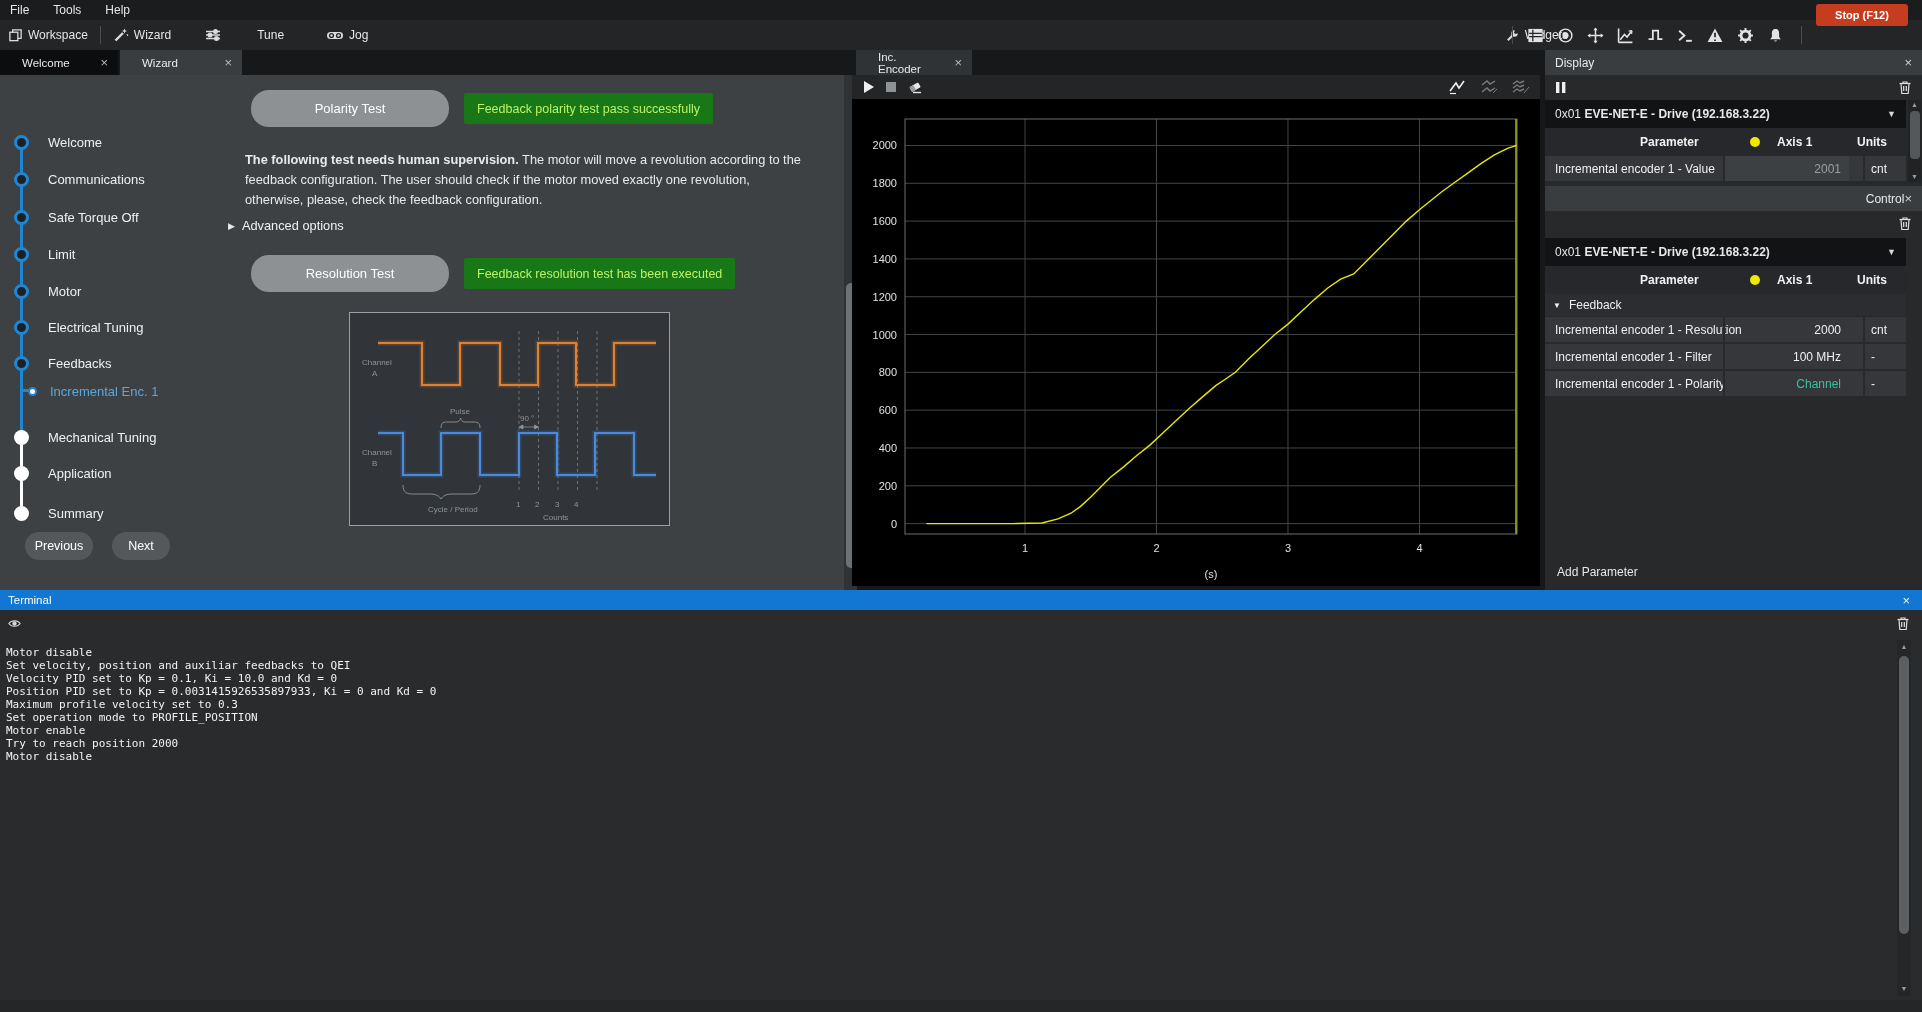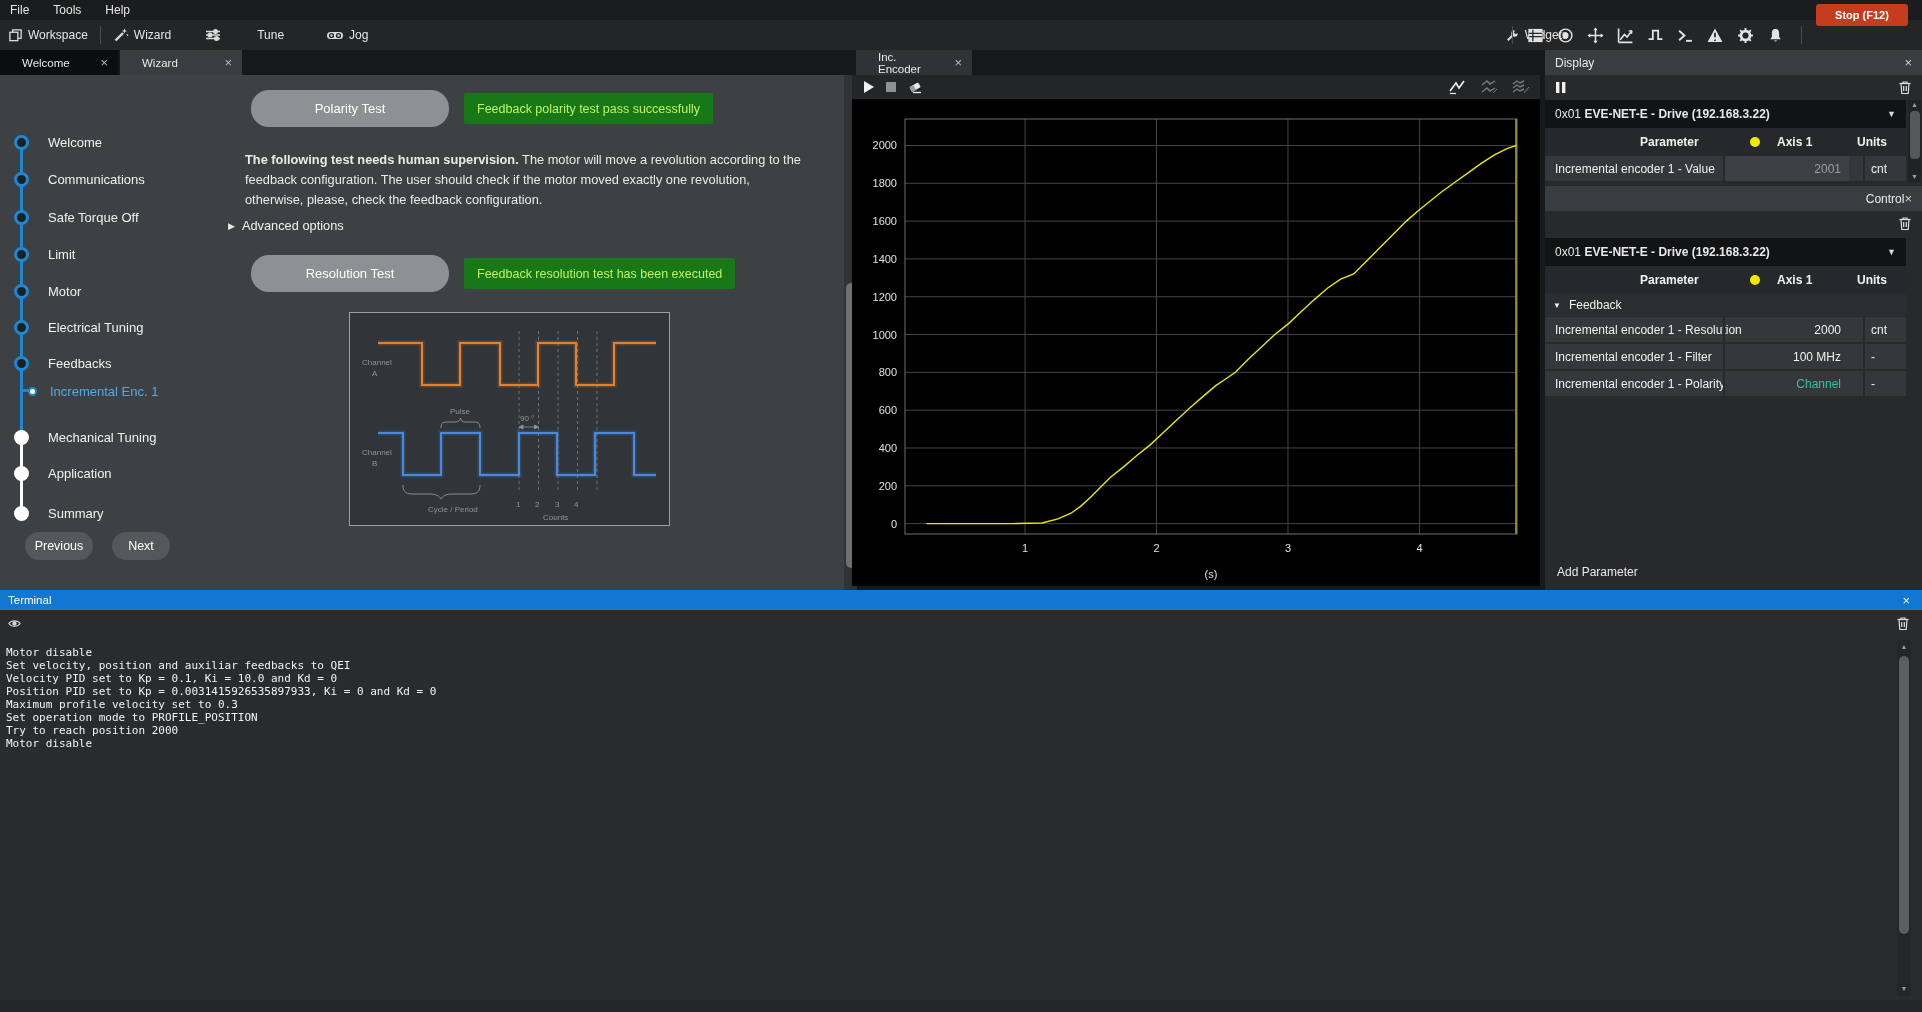--- a/index.html
+++ b/index.html
@@ -508,20 +508,21 @@
         <path d="M5.7 6 v5 M8.3 6 v5"></path>
       </svg>
   </div>
   <div id="terminal-body" class="abs">
     <div>Motor disable</div>
     <div>Set velocity, position and auxiliar feedbacks to QEI</div>
     <div>Velocity PID set to Kp = 0.1, Ki = 10.0 and Kd = 0</div>
     <div>Position PID set to Kp = 0.0031415926535897933, Ki = 0 and Kd = 0</div>
     <div>Maximum profile velocity set to 0.3</div>
     <div>Set operation mode to PROFILE_POSITION</div>
+    <div>Motor enable</div>
     <div>Try to reach position 2000</div>
     <div>Motor disable</div>
   </div>
   <div id="term-scroll" class="abs">
     <div class="scroll-arrow" style="top:2px; left:0; width:14px;">▲</div>
     <div id="term-thumb"></div>
     <div class="scroll-arrow" style="bottom:2px; left:0; width:14px;">▼</div>
   </div>
   <div id="terminal-bottom" class="abs"></div>
 

